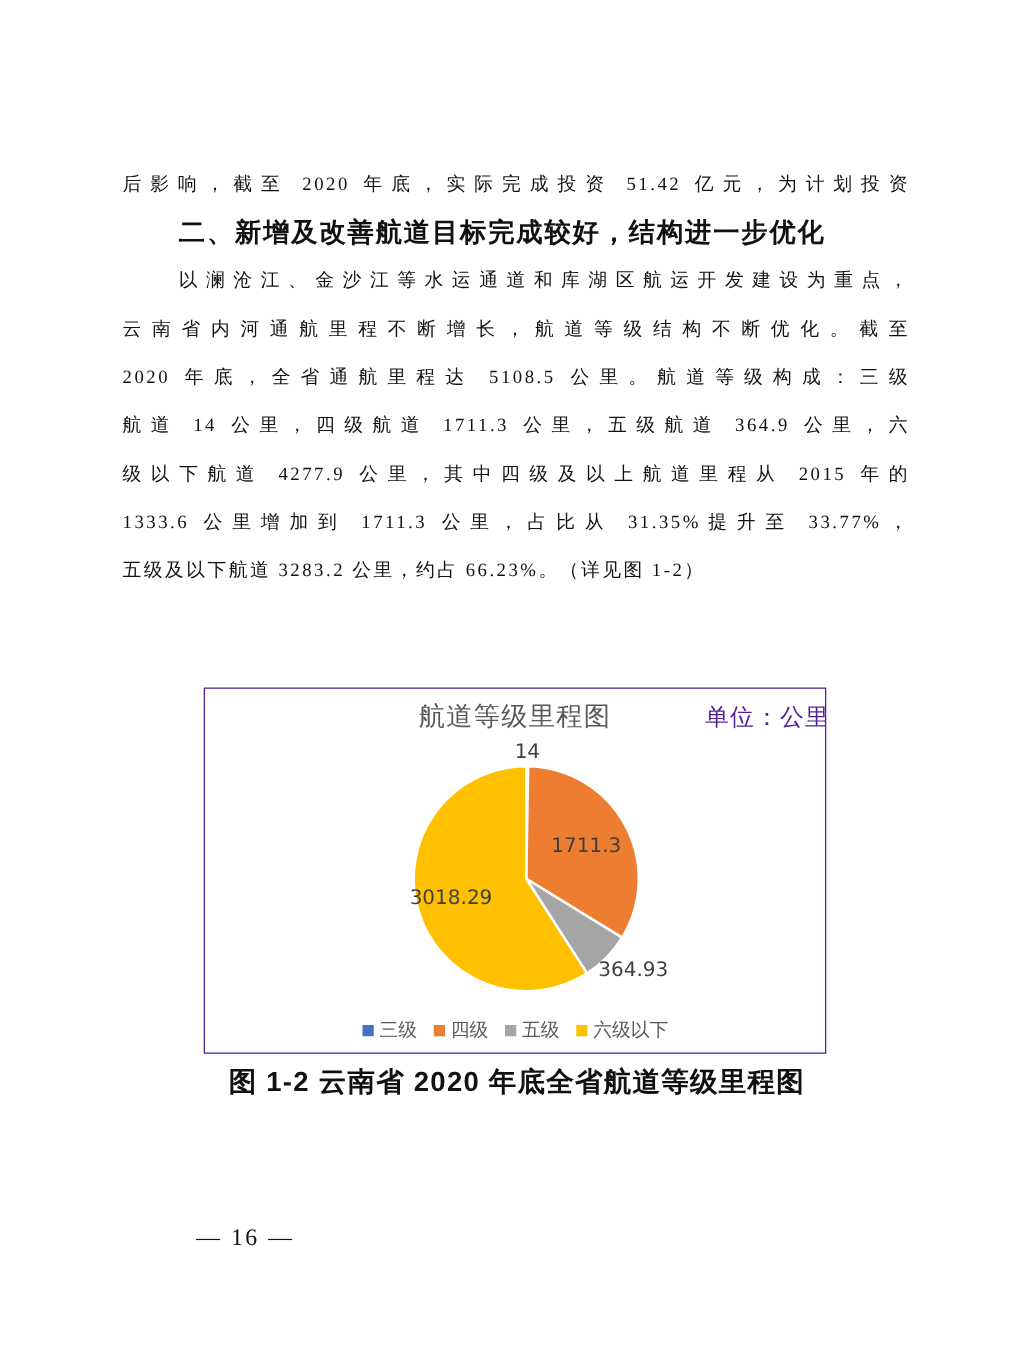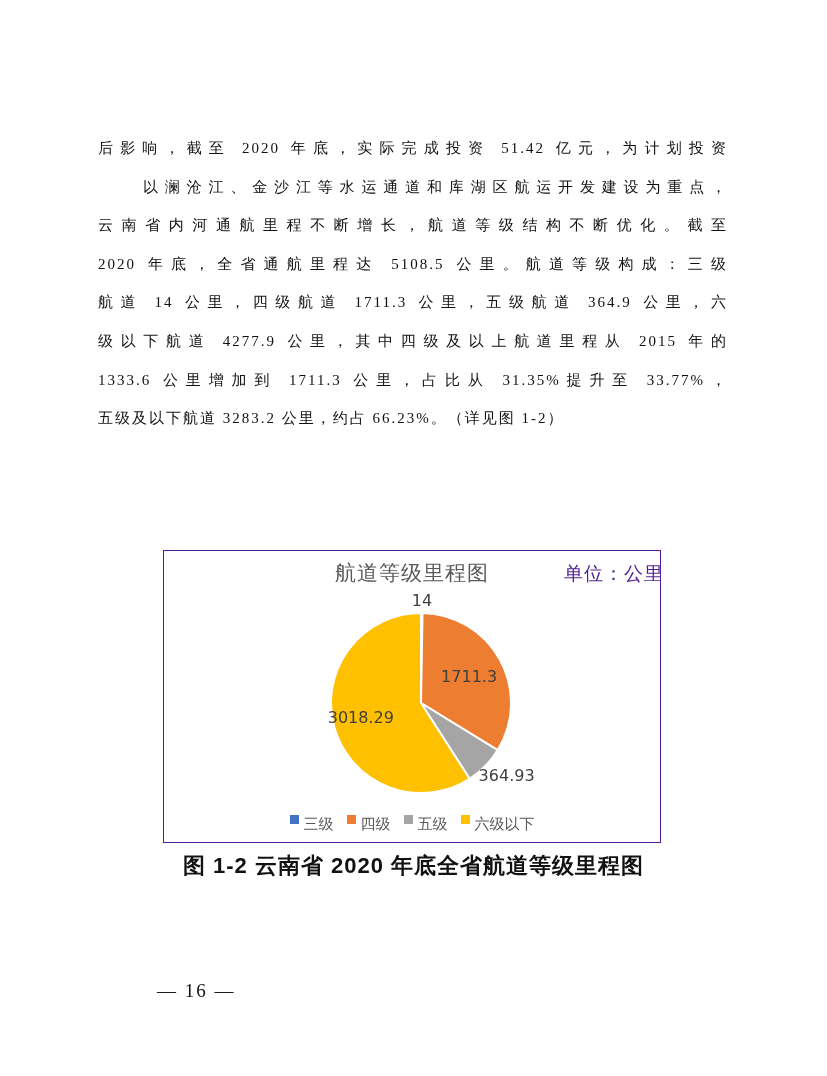--- a/index.html
+++ b/index.html
@@ -68,21 +68,21 @@
   .pie-svg{position:absolute;left:0;top:36px;width:498px;height:230px;overflow:visible;}
   .pie-label{
     font-size:16px;
     fill:#3f3f3f;
     font-family:"DejaVu Sans","Liberation Sans",sans-serif;
   }
   .legend{
     position:absolute;left:0;right:0;top:264px;
     display:flex;justify-content:center;align-items:center;gap:13px;
   }
-  .legend-item{display:inline-flex;align-items:flex-start;gap:5px;}
+  .legend-item{display:inline-flex;align-items:center;gap:5px;}
   .legend-swatch{width:9px;height:9px;display:inline-block;}
   .legend-label{font-size:15px;color:#595959;}
   .caption{
     position:absolute;left:0;right:0;top:851px;
     text-align:center;
     font-family:"Liberation Sans","DejaVu Sans",sans-serif;
     font-weight:bold;
     font-size:22px;
     letter-spacing:1px;
   }
@@ -92,20 +92,21 @@
     letter-spacing:2px;
   }
 </style>
 </head>
 <body>
 
 <div class="page">
 
   <div class="text-block">
     <div class="line body-line justify-full">后影响，截至 2020 年底，实际完成投资 51.42 亿元，为计划投资</div>
+    <h2 class="line heading">二、新增及改善航道目标完成较好，结构进一步优化</h2>
     <div class="line body-line justify-full indent">以澜沧江、金沙江等水运通道和库湖区航运开发建设为重点，</div>
     <div class="line body-line justify-full">云南省内河通航里程不断增长，航道等级结构不断优化。截至</div>
     <div class="line body-line justify-full">2020 年底，全省通航里程达 5108.5 公里。航道等级构成：三级</div>
     <div class="line body-line justify-full">航道 14 公里，四级航道 1711.3 公里，五级航道 364.9 公里，六</div>
     <div class="line body-line justify-full">级以下航道 4277.9 公里，其中四级及以上航道里程从 2015 年的</div>
     <div class="line body-line justify-full">1333.6 公里增加到 1711.3 公里，占比从 31.35%提升至 33.77%，</div>
     <div class="line body-line">五级及以下航道 3283.2 公里，约占 66.23%。（详见图 1-2）</div>
   </div>
 
   <figure class="chart-box">

